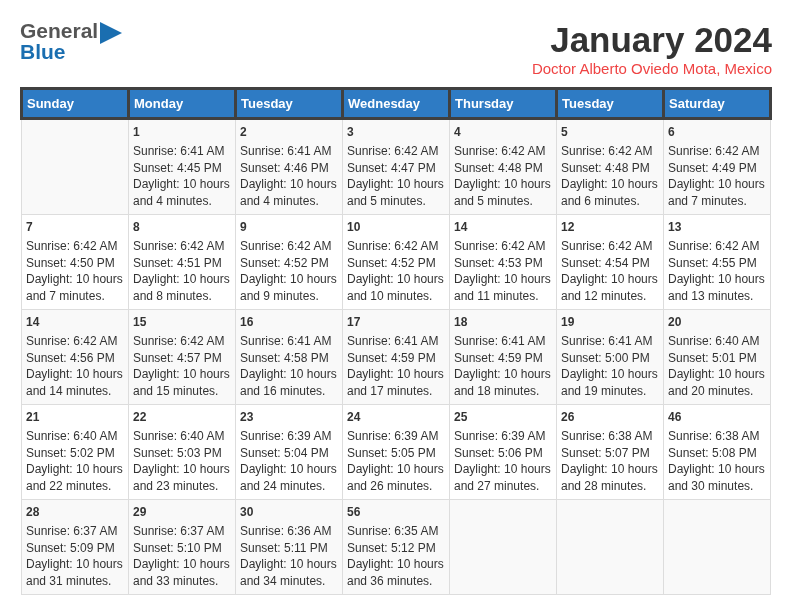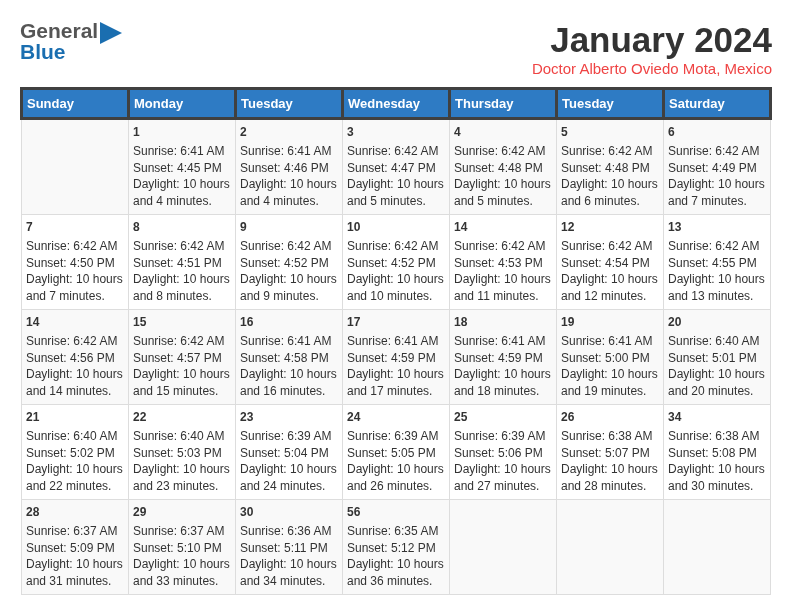--- a/index.html
+++ b/index.html
@@ -235,21 +235,21 @@
         </td>
         <td>
           <span class="day-number">25</span>
           <div class="day-info">Sunrise: 6:39 AM<br>Sunset: 5:06 PM<br>Daylight: 10 hours and 27 minutes.</div>
         </td>
         <td>
           <span class="day-number">26</span>
           <div class="day-info">Sunrise: 6:38 AM<br>Sunset: 5:07 PM<br>Daylight: 10 hours and 28 minutes.</div>
         </td>
         <td>
-          <span class="day-number">34</span>
+          <span class="day-number">46</span>
           <div class="day-info">Sunrise: 6:38 AM<br>Sunset: 5:08 PM<br>Daylight: 10 hours and 30 minutes.</div>
         </td>
       </tr>
       <tr>
         <td>
           <span class="day-number">28</span>
           <div class="day-info">Sunrise: 6:37 AM<br>Sunset: 5:09 PM<br>Daylight: 10 hours and 31 minutes.</div>
         </td>
         <td>
           <span class="day-number">29</span>

